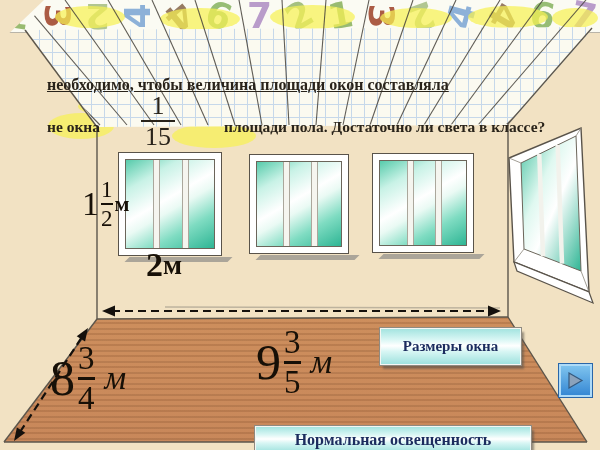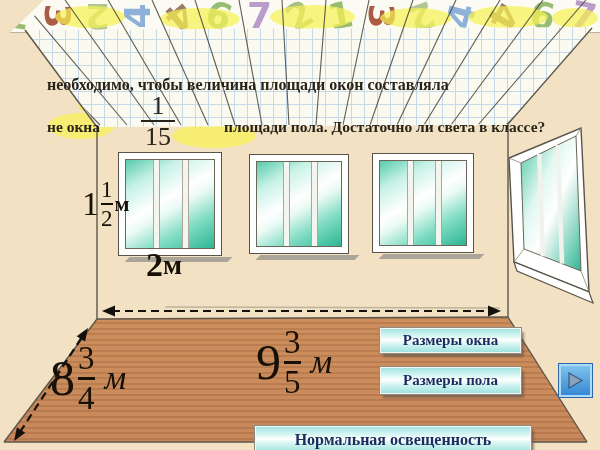--- a/index.html
+++ b/index.html
@@ -47,21 +47,21 @@
   .w2{left:249px;top:154px;width:100px;height:100px;}
   .w3{left:372px;top:153px;width:102px;height:100px;}
 
   svg.overlay{position:absolute;left:0;top:0;z-index:6;}
   svg.sidewin{position:absolute;left:0;top:0;z-index:5;}
   svg.arrows{position:absolute;left:0;top:0;z-index:7;}
 
   
   .ptext{position:absolute;color:#29231a;font-weight:700;z-index:7;white-space:nowrap;}
   .l1{left:84px;top:52px;font-size:16px;}
-  .l2{left:47px;top:76px;font-size:16px;}
+  .l2{left:47px;top:76px;font-size:16px;text-decoration:underline;}
   .l3a{left:47px;top:118px;font-size:15.5px;}
   .l3b{left:180px;top:118px;font-size:15.5px;margin-left:44px;}
   .frac112{position:absolute;left:139px;top:92px;width:38px;text-align:center;z-index:7;
            color:#29231a;font-size:26px;line-height:1.05;}
   .frac112 .bar{height:2px;background:#29231a;margin:1px 2px;}
 
   
   .mixed{position:absolute;display:flex;align-items:center;color:#171007;z-index:7;line-height:1;}
   .frac{display:inline-flex;flex-direction:column;align-items:center;line-height:1;}
   .frac .fbar{align-self:stretch;height:2.5px;background:#171007;margin:2px 0;}
@@ -79,21 +79,21 @@
   .floor-l{left:256px;top:326px;}
   .win-h{left:82px;top:178px;}
   .win-w{left:146px;top:248px;}
 
   
   .btn{position:absolute;z-index:8;border:1px solid #f6f6f2;outline:1px solid #8f8a80;
        background:linear-gradient(180deg,#a4e4e0 0%,#d8f6f4 30%,#ffffff 48%,#d8f6f4 64%,#9fe2de 100%);
        box-shadow:3px 4px 2px rgba(90,84,75,.6);
        color:#1b2c5e;font-family:"Liberation Serif",serif;font-weight:700;
        display:flex;align-items:center;justify-content:center;cursor:pointer;box-sizing:border-box;}
-  .b1{left:380px;top:328px;width:141px;height:25px;font-size:15px;}
+  .b1{left:380px;top:328px;width:141px;height:37px;font-size:15px;}
   .b2{left:380px;top:367px;width:141px;height:27px;font-size:15px;}
   .b3{left:255px;top:426px;width:276px;height:27px;font-size:16px;}
 
   
   .nav{position:absolute;left:558px;top:363px;width:35px;height:35px;z-index:8;
        background:linear-gradient(180deg,#83c7f0,#3184d2);
        border:1px solid #2a66a8;box-shadow:inset 0 0 0 2px #aedbf8;
        display:flex;align-items:center;justify-content:center;cursor:pointer;box-sizing:border-box;}
 </style>
 </head>
@@ -271,21 +271,20 @@
     <span class="whole">9</span>
     <span class="frac">
       <span>3</span>
       <span class="fbar"></span>
       <span>5</span>
     </span>
     <span class="unit">м</span>
   </div>
 
   <button class="btn b1">Размеры окна</button>
-  <button class="btn b2">Размеры пола</button>
   <button class="btn b3">Нормальная освещенность</button>
 
   <div class="nav">
     <svg width="16" height="17">
       <polygon points="1,1 14,8.5 1,16" fill="#8ba2bb" stroke="#35597e" stroke-width="1.2"></polygon>
     </svg>
   </div>
 
 </div>
 

